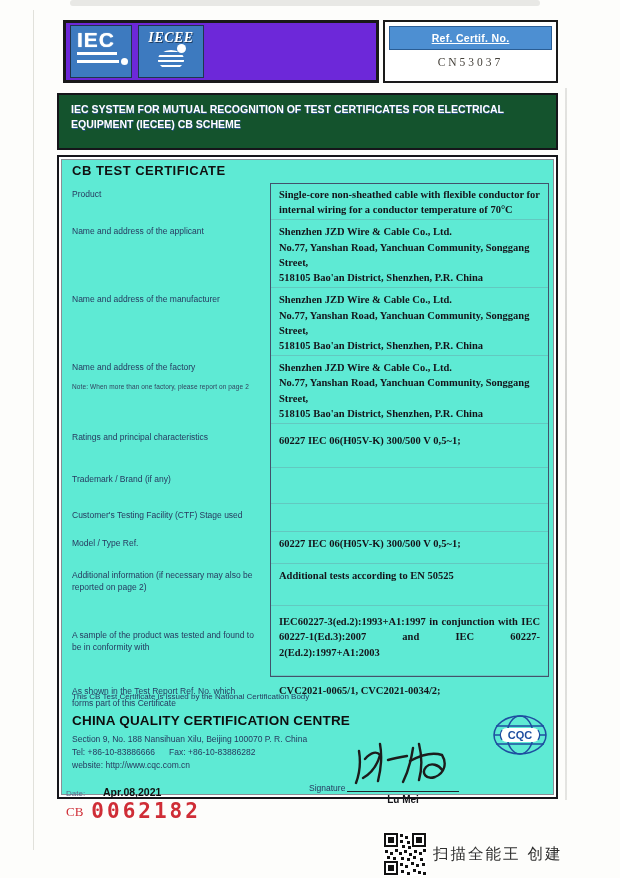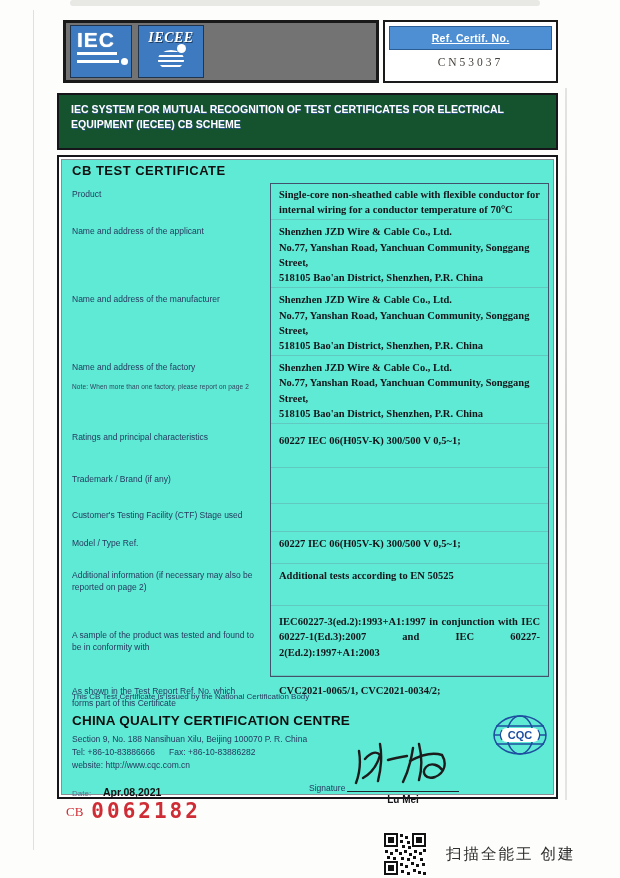--- a/index.html
+++ b/index.html
@@ -6,21 +6,21 @@
   .page{
     position:relative; width:620px; height:878px; background:#fdfdfb; overflow:hidden;
     font-family:"Liberation Sans", sans-serif; color:#1a1a1a;
   }
   
   .edge-left{position:absolute;left:33px;top:10px;width:1px;height:840px;background:#d9d9d3;opacity:.8;}
   .edge-right{position:absolute;left:565px;top:88px;width:2px;height:712px;background:linear-gradient(#c4c4c0,#9a9a96,#c7c7c3);opacity:.45;}
   .smudge-top{position:absolute;left:70px;top:0;width:470px;height:6px;background:#b9b9b4;opacity:.30;border-radius:3px;}
 
   
-  .logos-box{position:absolute;left:63px;top:20px;width:316px;height:63px;background:#737373;border:3px solid #191919;box-sizing:border-box;}
+  .logos-box{position:absolute;left:63px;top:20px;width:316px;height:63px;background:#6d28d9;border:3px solid #191919;box-sizing:border-box;}
   .logo-square{position:absolute;top:2px;height:53px;background:#3d7abf;border:1.5px solid #20354d;box-sizing:border-box;overflow:hidden;}
   .iec-sq{left:4px;width:62px;}
   .iecee-sq{left:72px;width:66px;}
   .iec-text{color:#fff;font-weight:bold;font-size:21px;letter-spacing:1px;line-height:1;margin:3px 0 0 6px;text-shadow:0 0 1px #e8f1fb;}
   .iec-lines{margin:2px 0 0 6px;}
   .iec-line1{width:40px;height:3px;background:#fff;}
   .iec-line2{margin-top:3px;display:flex;align-items:center;}
   .iec-line2 .bar{width:42px;height:3px;background:#fff;}
   .iec-line2 .dot{width:7px;height:7px;border-radius:50%;background:#fff;margin-left:2px;}
   .iecee-text{color:#fff;font-family:"Liberation Serif", serif;font-style:italic;font-weight:bold;font-size:14px;text-align:center;margin-top:4px;letter-spacing:.5px;text-shadow:1px 1px 0 #1d3d63;}
@@ -57,33 +57,33 @@
   .r5{min-height:36px}.r6{min-height:28px}.r7{min-height:32px}.r8{min-height:42px}.r9{min-height:70px}.r10{min-height:56px}
   .r0 .cvalue{text-align:justify;}
   .r4 .clabel{padding-top:8px}.r4 .cvalue{padding-top:9px}
   .r9 .clabel{padding-top:24px}.r9 .cvalue{padding-top:8px;text-align:justify;}
   .r10 .clabel{padding-top:10px}.r10 .cvalue{padding-top:7px}
 
   
   .issued{position:absolute;left:13px;top:535px;font-size:8px;color:#27395f;}
   .centre-name{position:absolute;left:13px;top:556px;font-weight:bold;font-size:13.5px;color:#0e0e0e;letter-spacing:.2px;}
   .centre-addr{position:absolute;left:13px;top:576px;font-size:8.5px;color:#27395f;line-height:1.55;}
-  .date-label{position:absolute;left:13px;top:632px;font-size:8px;color:#5b6b8c;}
+  .date-label{position:absolute;left:7px;top:632px;font-size:8px;color:#5b6b8c;}
   .date-value{position:absolute;left:44px;top:629px;font-weight:bold;font-size:10.5px;color:#101010;}
   .sig-label{position:absolute;left:250px;top:626px;font-size:8.5px;color:#27395f;}
   .sig-line{position:absolute;left:288px;top:634px;width:112px;border-top:1.5px solid #20242c;}
   .sig-name{position:absolute;left:288px;top:637px;width:112px;text-align:center;font-weight:bold;font-size:10px;color:#15151a;}
   .sig-svg{position:absolute;left:290px;top:582px;}
   .cqc-logo{position:absolute;left:432px;top:556px;}
 
   
   .cb-stamp{position:absolute;left:66px;top:801px;display:flex;align-items:flex-end;gap:8px;color:#cf2d36;}
   .cb-prefix{font-family:"Liberation Serif", serif;font-size:13px;padding-bottom:2px;}
   .cb-number{font-family:"DejaVu Sans Mono", monospace;font-size:21px;letter-spacing:3px;line-height:1;font-weight:bold;}
-  .qr-block{position:absolute;left:383px;top:832px;display:flex;align-items:center;gap:19px;}
+  .qr-block{position:absolute;left:383px;top:832px;display:flex;align-items:center;gap:6px;}
   .qr-text{font-size:15.5px;color:#2f2f2f;letter-spacing:2px;font-family:"DejaVu Sans", sans-serif;}
 </style>
 </head>
 <body>
 
 <div class="page">
   <div class="edge-left"></div>
   <div class="edge-right"></div>
   <div class="smudge-top"></div>
 

